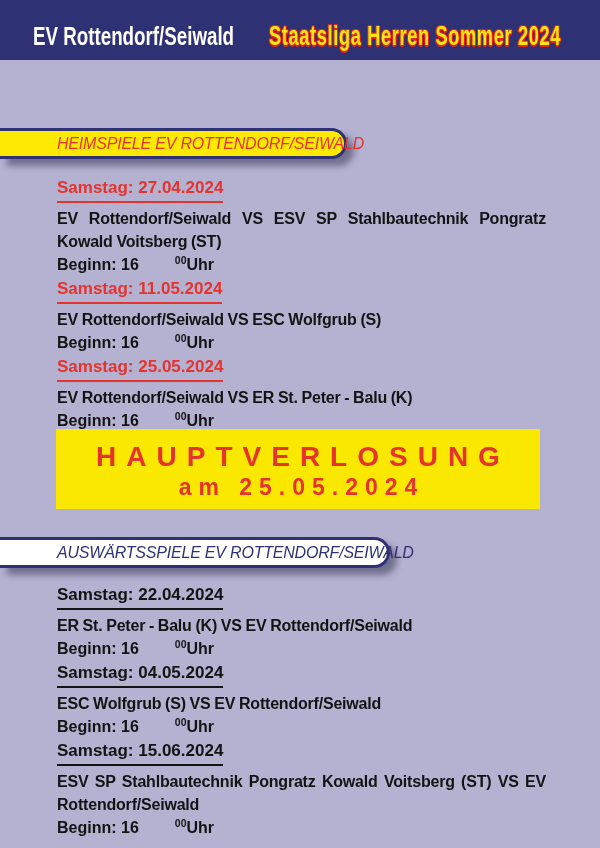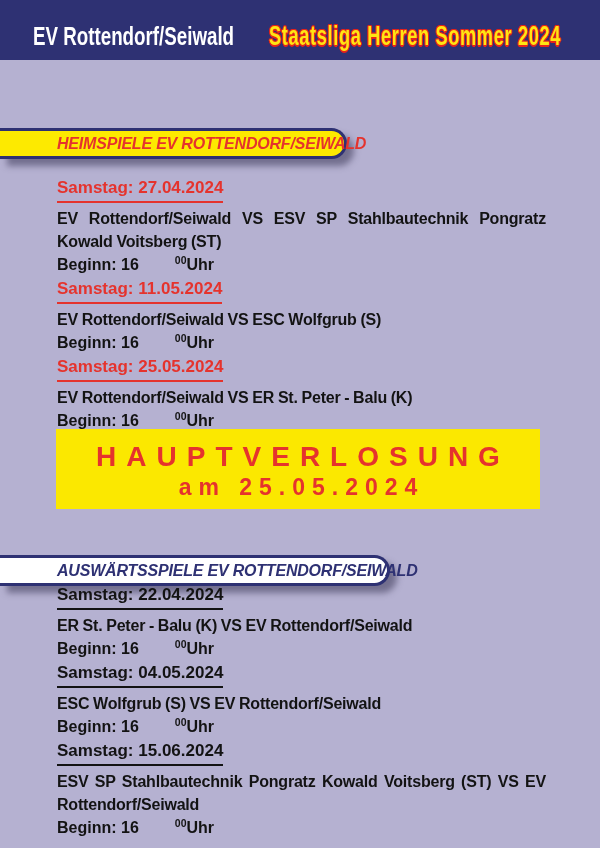--- a/index.html
+++ b/index.html
@@ -41,23 +41,23 @@
   .pill {
     position: absolute; left: 0; height: 31px;
     box-sizing: border-box;
     border: 3px solid #2e3173; border-left: none;
     border-radius: 0 17px 17px 0;
     box-shadow: 7px 7px 6px rgba(60, 57, 88, 0.55);
     display: flex; align-items: center;
     padding-left: 57px;
   }
   .pill-home { top: 128px; width: 347px; background: #fdea00; }
-  .pill-away { top: 555px; width: 390px; background: #ffffff; }
+  .pill-away { top: 537px; width: 390px; background: #ffffff; }
   .pill-label {
-    font-style: italic; font-weight: bold; font-size: 16px;
+    font-style: italic; font-weight: normal; font-size: 16px;
     letter-spacing: -0.2px; white-space: nowrap;
   }
   .pill-home .pill-label { color: #e5332d; }
   .pill-away .pill-label { color: #2e3173; }
 
   
   .section { position: absolute; left: 57px; width: 489px; }
   .section-home { top: 178px; }
   .section-away { top: 585px; }
 

